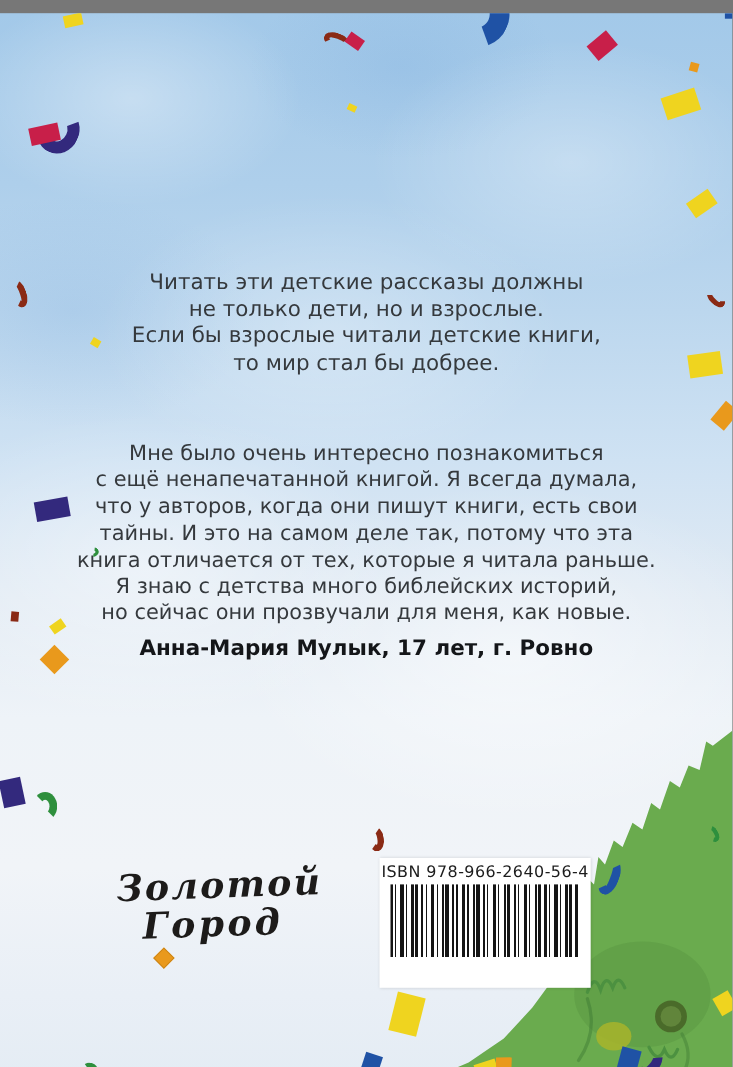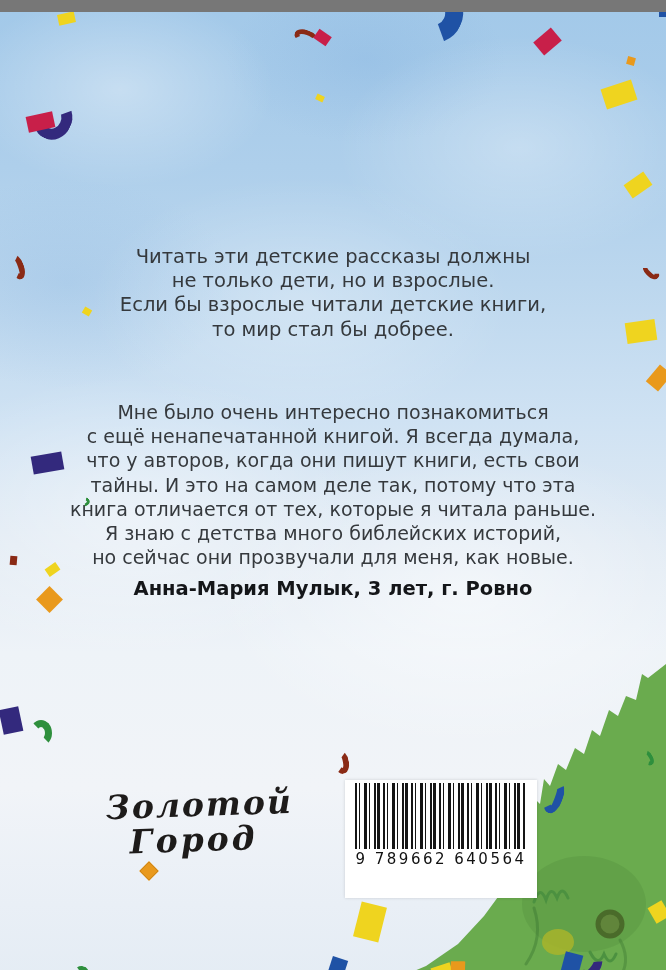--- a/index.html
+++ b/index.html
@@ -104,21 +104,21 @@
 Если бы взрослые читали детские книги,
 то мир стал бы добрее.</div>
 
   <div id="quote2" class="quote">Мне было очень интересно познакомиться
 с ещё ненапечатанной книгой. Я всегда думала,
 что у авторов, когда они пишут книги, есть свои
 тайны. И это на самом деле так, потому что эта
 книга отличается от тех, которые я читала раньше.
 Я знаю с детства много библейских историй,
 но сейчас они прозвучали для меня, как новые.</div>
-  <div id="attr2" class="attribution">Анна-Мария Мулык, 3 лет, г. Ровно</div>
+  <div id="attr2" class="attribution">Анна-Мария Мулык, 17 лет, г. Ровно</div>
 
   <svg id="grass" width="290" height="330" viewBox="0 0 290 330">
     <path d="M290,12
              L272,26 L266,22 L260,48 L250,44 L242,64 L233,58 L224,84
              L216,78 L208,102 L199,96 L190,118 L182,112 L174,134
              L168,127 L164,152 L158,146 L156,176 L150,170 L146,204
              L130,234 L108,264 L82,292 L50,314 L12,330
              L290,330 Z" fill="var(--grass)"></path>
     <ellipse cx="208" cy="252" rx="62" ry="48" fill="rgba(55,115,45,0.16)"></ellipse>
     <ellipse cx="182" cy="290" rx="16" ry="13" fill="#a8b42c" opacity="0.85"></ellipse>
@@ -129,22 +129,22 @@
     <path d="M244,288 q10,18 2,34" fill="none" stroke="rgba(60,120,50,0.40)" stroke-width="3" stroke-linecap="round"></path>
   </svg>
 
   <div id="logo">
     <span class="l1">Золотой</span>
     <span class="l2">Город</span>
   </div>
   <div id="logo-diamond"></div>
 
   <div id="barcode">
+    <div class="isbn">ISBN 978-966-2640-56-4</div>
     <div class="bars"></div>
-    <div class="digits">9 789662 640564</div>
   </div>
 
 <div class="confetti rect" style="left: 58px; top: 1px; width: 17px; height: 11px; transform: rotate(-12deg); background: rgb(239, 212, 31);"></div>
     <div class="confetti arc" style="left: 294px; top: 18px; width: 24px; height: 14px; transform: rotate(20deg); border-width: 5px; border-color: rgb(138, 42, 21) transparent transparent rgb(138, 42, 21);"></div>
     <div class="confetti rect" style="left: 315px; top: 20px; width: 15px; height: 11px; transform: rotate(35deg); background: rgb(200, 31, 73);"></div>
     <div class="confetti arc" style="left: 406px; top: -26px; width: 58px; height: 56px; transform: rotate(115deg); border-width: 18px; border-color: rgb(31, 82, 165) transparent transparent rgb(31, 82, 165);"></div>
     <div class="confetti rect" style="left: 659px; top: 0px; width: 7px; height: 5px; transform: rotate(0deg); background: rgb(31, 82, 165);"></div>
     <div class="confetti rect" style="left: 536px; top: 21px; width: 23px; height: 17px; transform: rotate(-40deg); background: rgb(200, 31, 73);"></div>
     <div class="confetti rect" style="left: 627px; top: 45px; width: 8px; height: 8px; transform: rotate(15deg); background: rgb(233, 153, 28);"></div>
     <div class="confetti rect" style="left: 603px; top: 72px; width: 32px; height: 21px; transform: rotate(-18deg); background: rgb(239, 212, 31);"></div>

